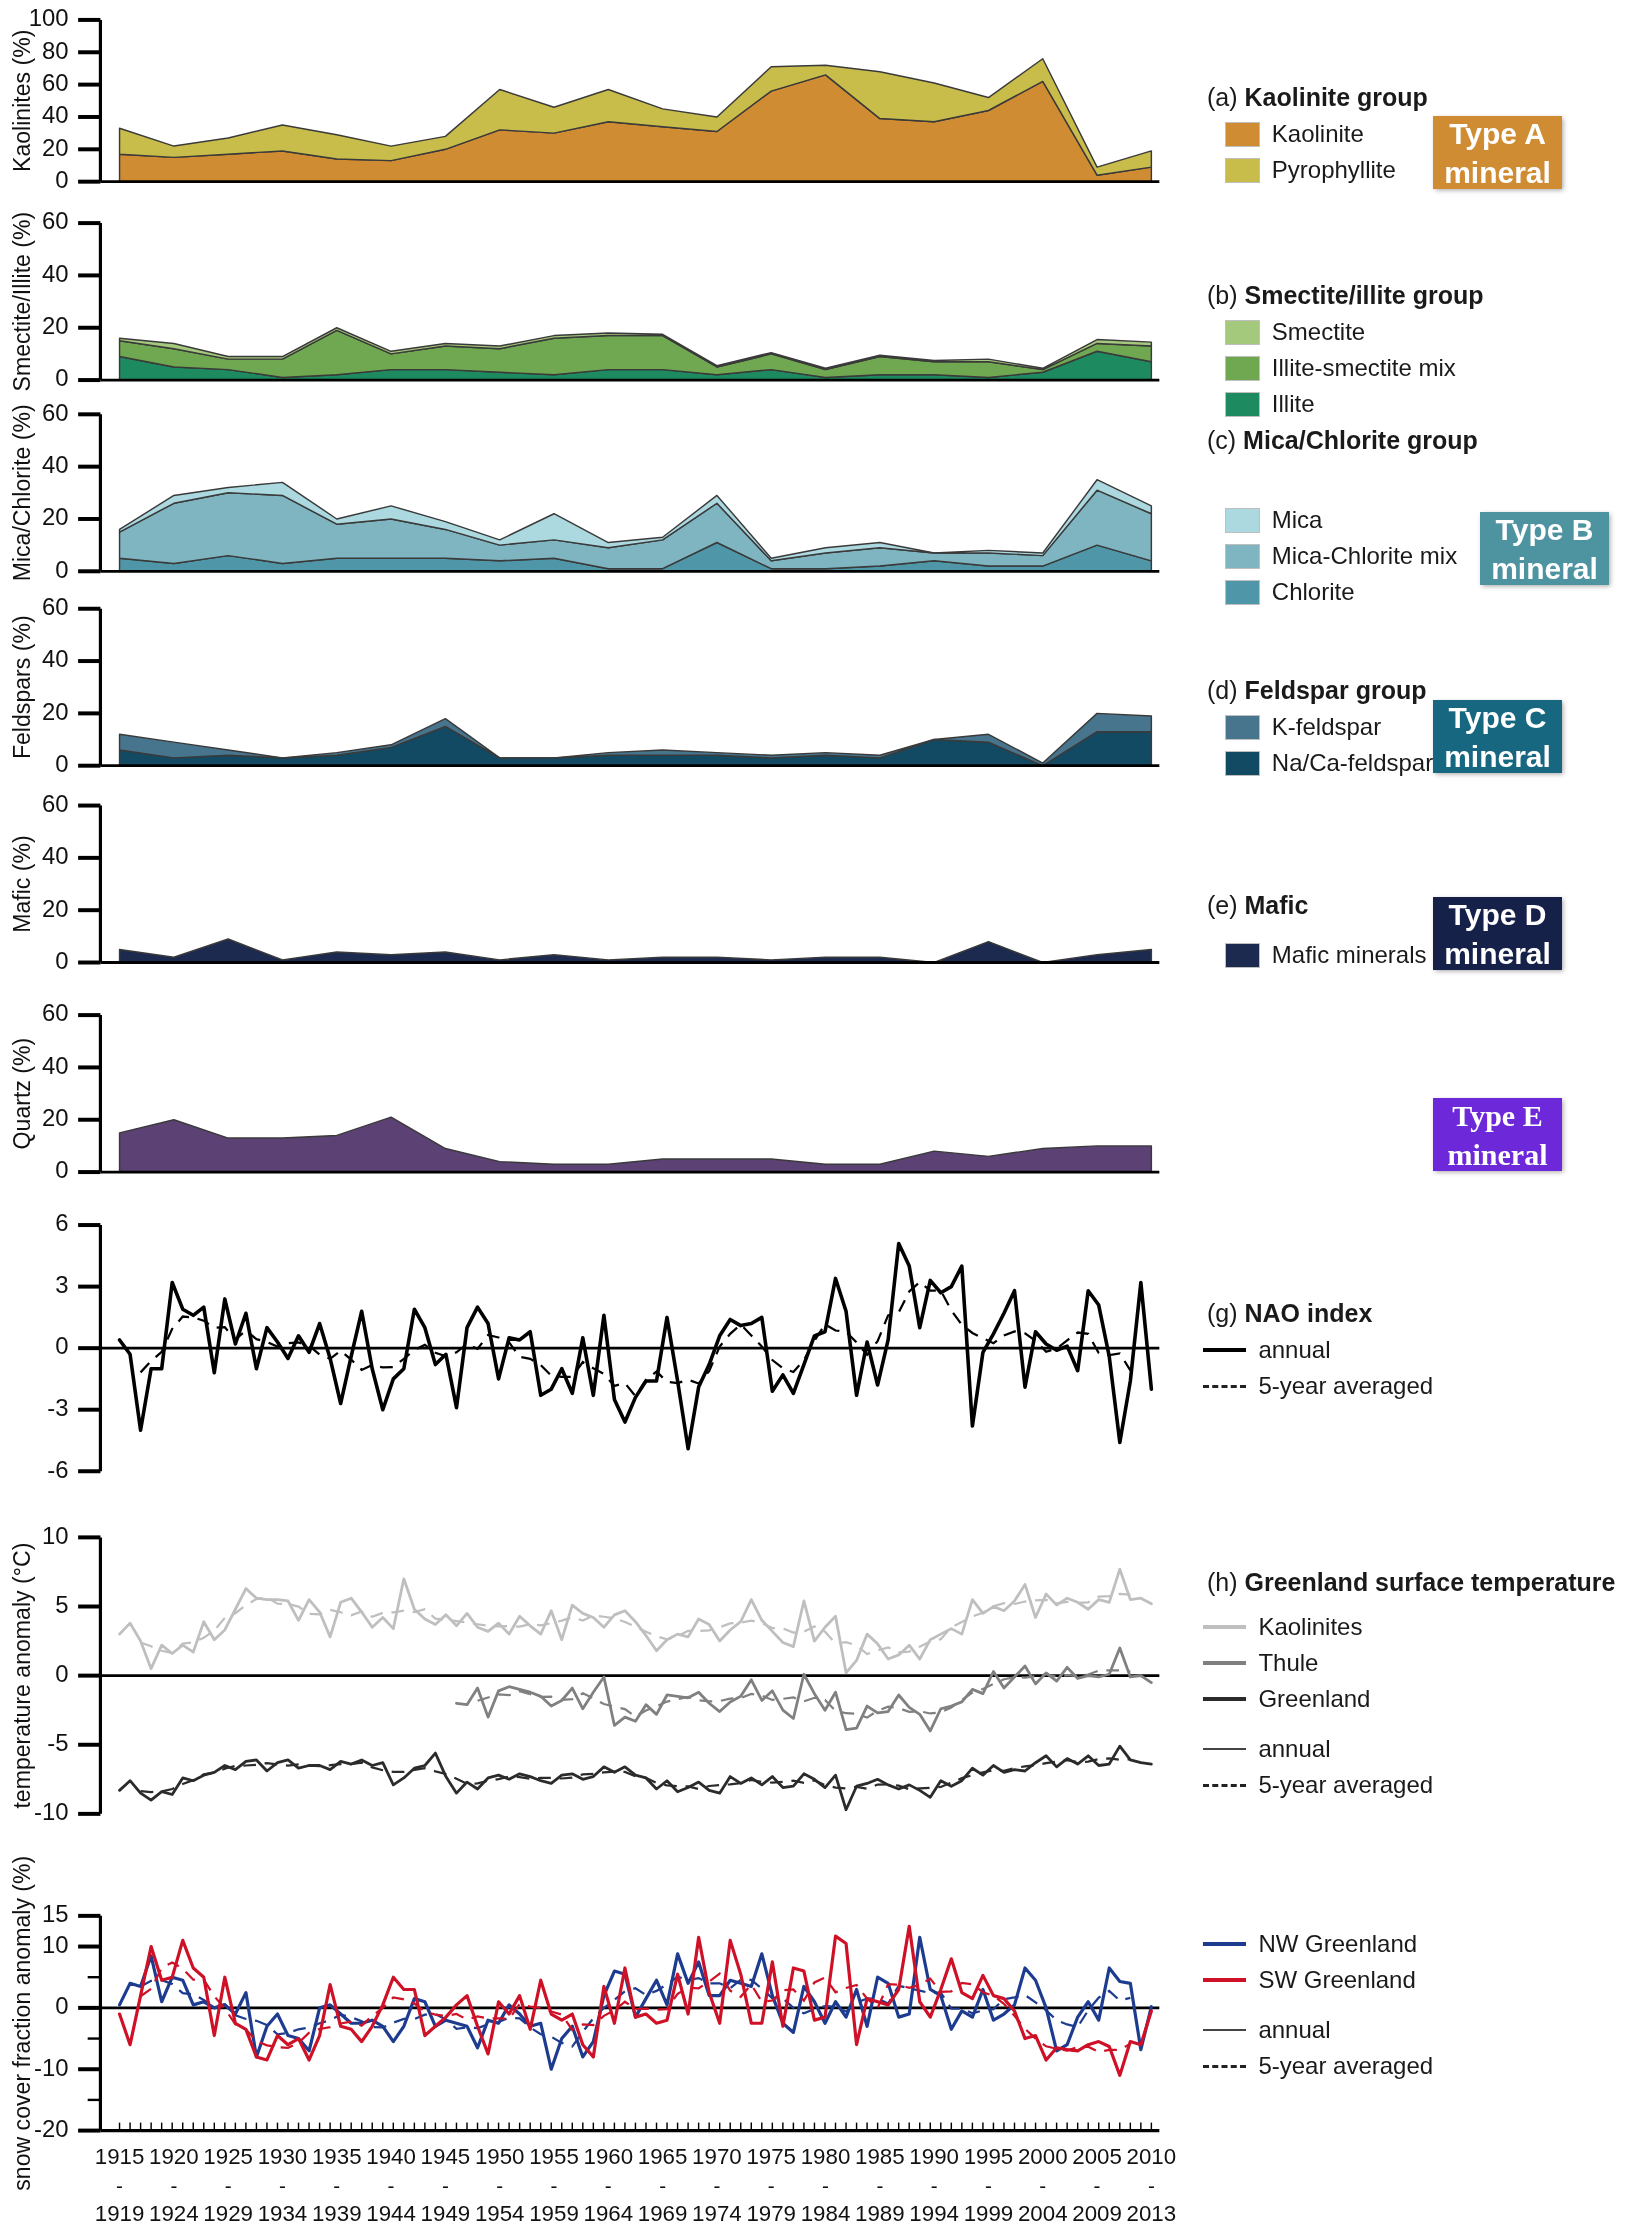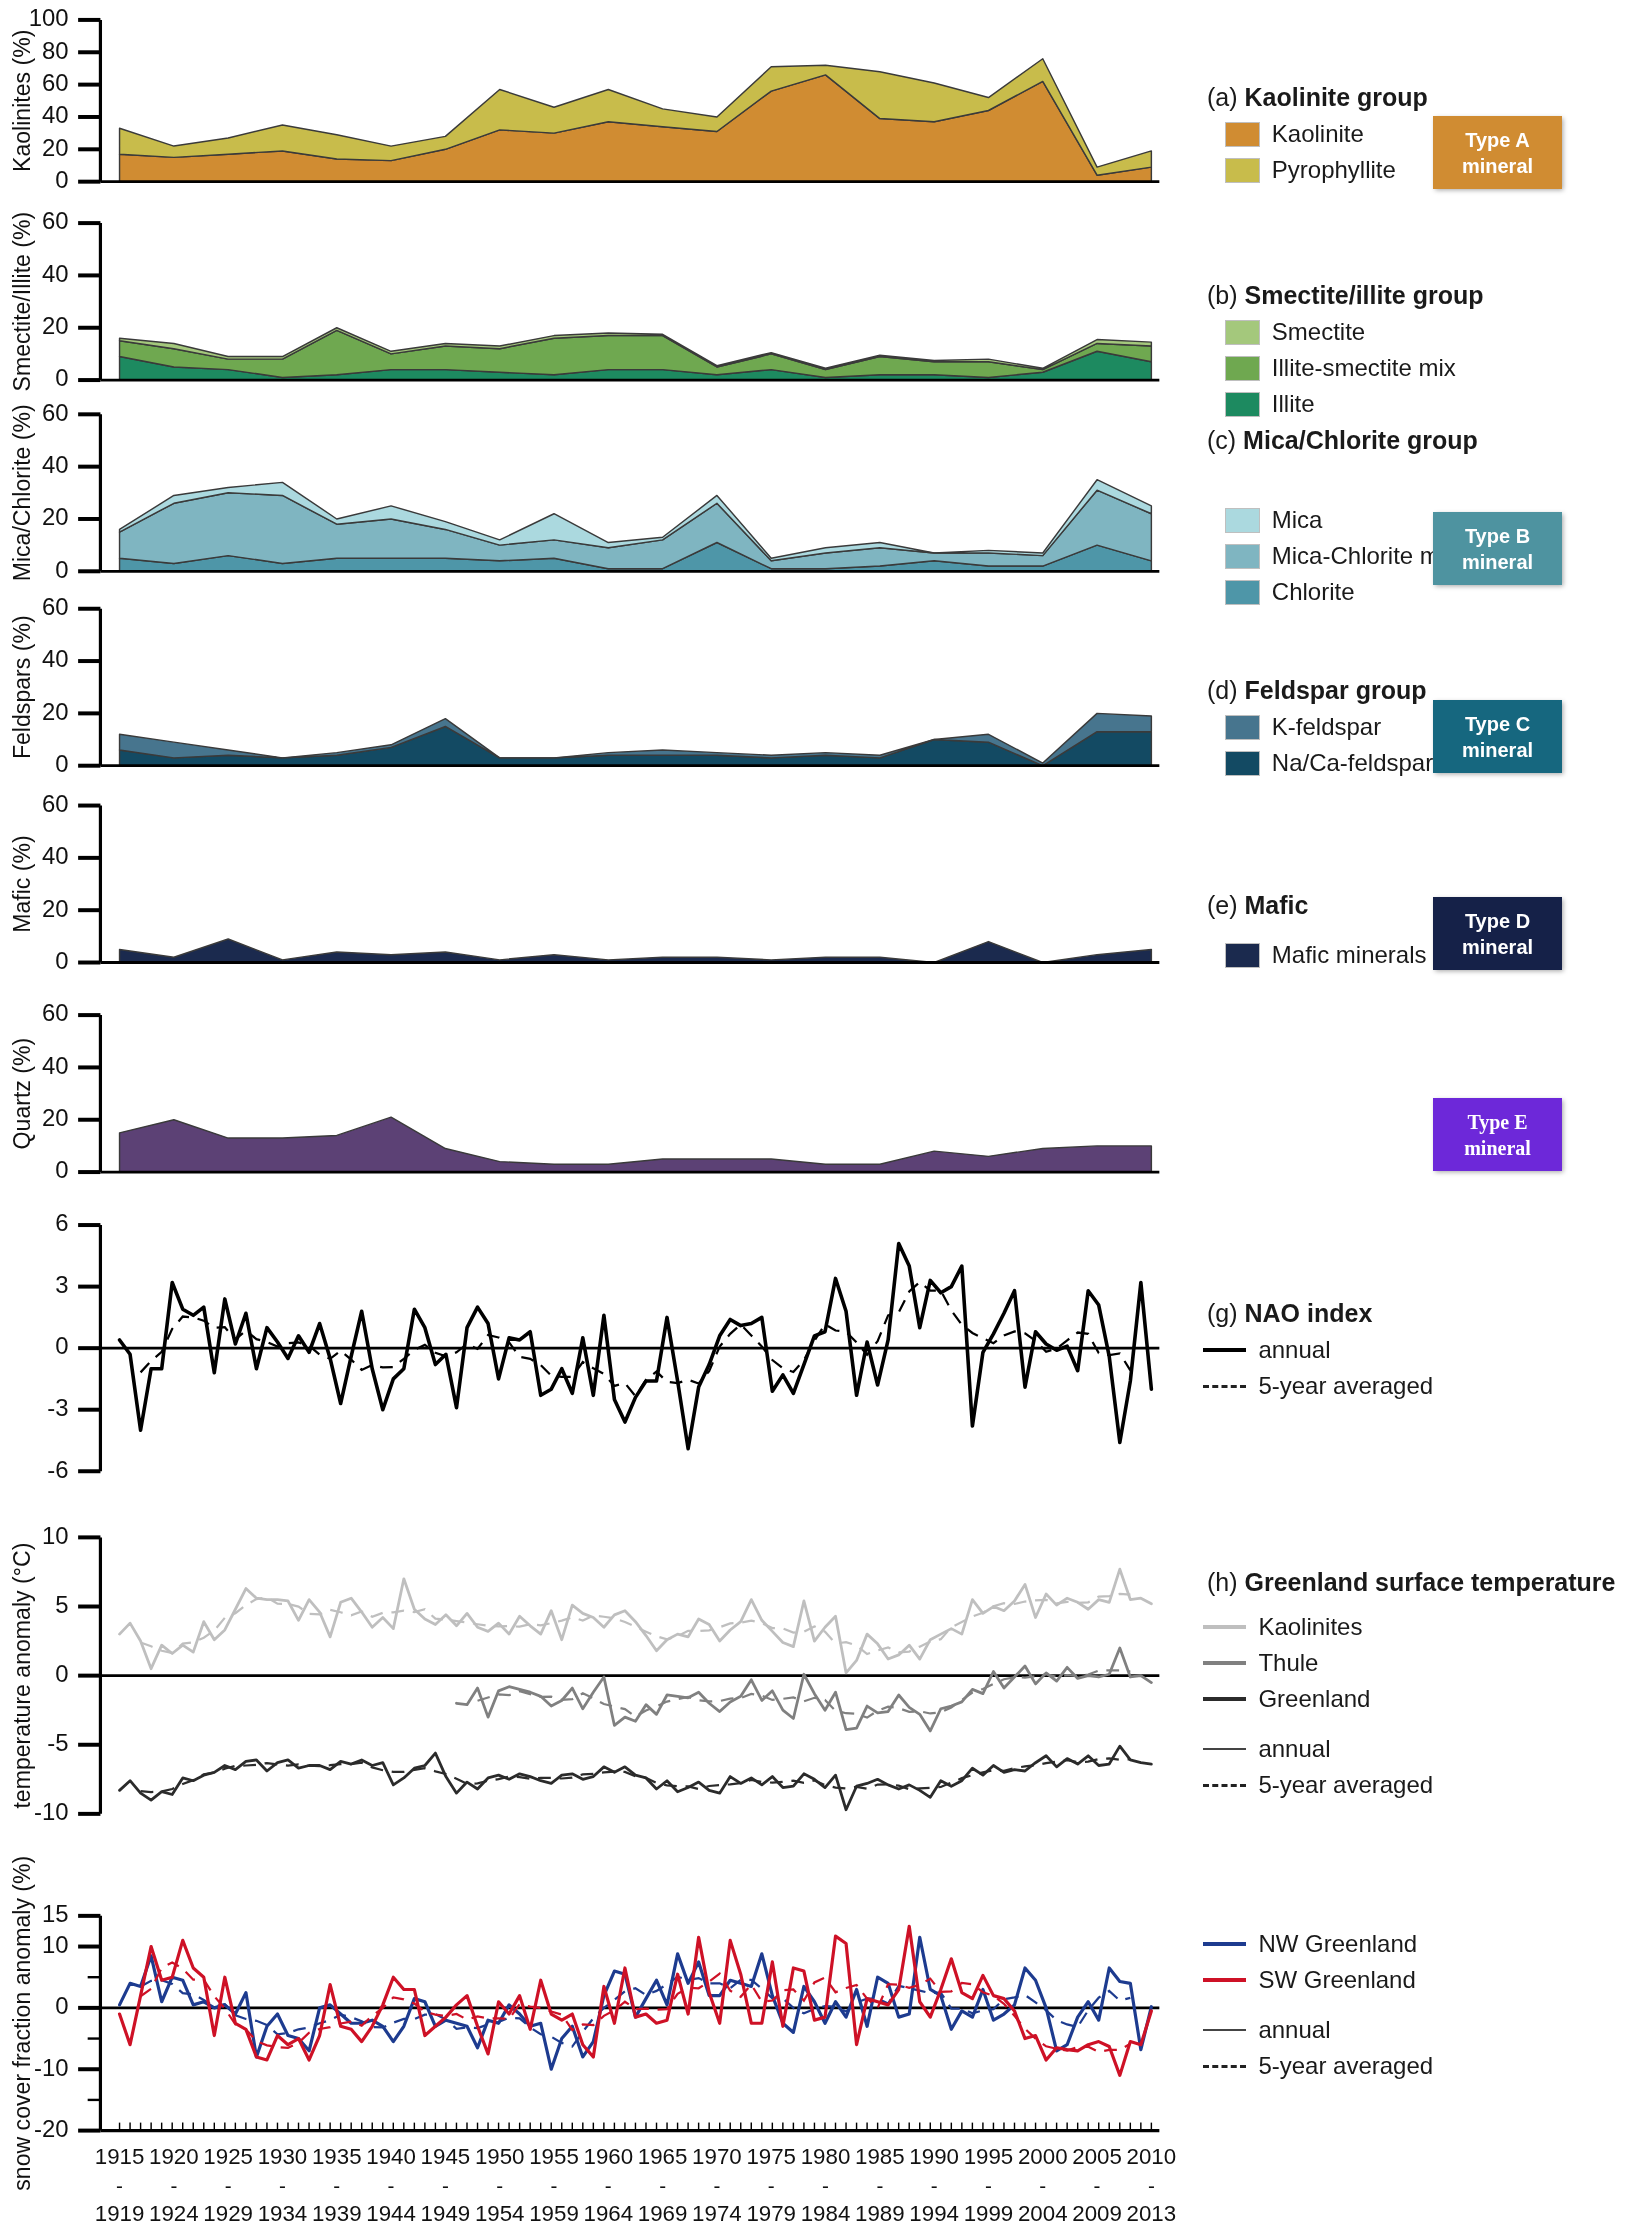--- a/index.html
+++ b/index.html
@@ -10,21 +10,21 @@
   .lg-h{font-size:25px;margin-left:14px;}
   .lg-h b{font-weight:bold;}
   .lg-row{display:flex;align-items:center;gap:12.8px;margin-left:33px;margin-top:8px;}
   .sw{width:33px;height:23px;flex:0 0 auto;outline:0.8px solid rgba(0,0,0,.25);}
   .ln{width:43px;height:0;flex:0 0 auto;border-top:4px solid #000;}
   .ln.mid{border-top-width:4.8px;}
   .ln.thin{border-top:2.4px solid #444;}
   .ln.dashed{border-top:3.2px dashed #222;}
   .lg-lab{font-size:24px;white-space:nowrap;}
   .typebox{position:absolute;left:1433px;width:129px;height:73px;display:flex;flex-direction:column;
-           align-items:center;justify-content:center;color:#fff;font-weight:bold;font-size:20px;
+           align-items:center;justify-content:center;color:#fff;font-weight:bold;font-size:30px;
            line-height:1.3;box-shadow:2.4px 2.4px 4.8px rgba(0,0,0,.35);}
   .gap{height:14.3px;}
 </style>
 </head>
 <body>
 
 <div id="canvas">
   <svg id="chart-svg" width="1647" height="2227" viewBox="0 0 2067 2795">
       <g>
         <path d="M150,193.49 L218.1578947368421,197.55 L286.3157894736842,193.49 L354.47368421052636,189.43 L422.63157894736844,199.58 L490.7894736842105,201.61 L558.9473684210527,187.4 L627.1052631578948,163.04000000000002 L695.2631578947369,167.10000000000002 L763.421052631579,152.89 L831.578947368421,158.98000000000002 L899.7368421052631,165.07 L967.8947368421053,114.32000000000001 L1036.0526315789475,94.02000000000001 L1104.2105263157896,148.83 L1172.3684210526317,152.89 L1240.5263157894738,138.68 L1308.6842105263158,102.14000000000001 L1376.842105263158,219.88 L1445,209.73 L1445,228 L1376.842105263158,228 L1308.6842105263158,228 L1240.5263157894738,228 L1172.3684210526317,228 L1104.2105263157896,228 L1036.0526315789475,228 L967.8947368421053,228 L899.7368421052631,228 L831.578947368421,228 L763.421052631579,228 L695.2631578947369,228 L627.1052631578948,228 L558.9473684210527,228 L490.7894736842105,228 L422.63157894736844,228 L354.47368421052636,228 L286.3157894736842,228 L218.1578947368421,228 L150,228 Z" fill="#D08C32" stroke="#3a3a3a" stroke-width="1.8" stroke-linejoin="round"></path>
@@ -383,21 +383,21 @@
       </div>
     <div class="lg-row">
         <span class="sw" style="background: rgb(127, 181, 193);"></span>
         <span class="lg-lab">Mica-Chlorite  mix</span>
       </div>
     <div class="lg-row">
         <span class="sw" style="background: rgb(78, 150, 168);"></span>
         <span class="lg-lab">Chlorite</span>
       </div>
   </div>
-  <div class="typebox" style="top: 512px; background: rgb(78, 147, 160);">
+  <div class="typebox" style="top: 512px; background: rgb(78, 147, 160); margin-left: 47px;">
     <span>Type B</span>
       <span>mineral</span>
   </div>
 
   <div class="lg" style="top:676px">
     <div class="lg-h"><span>(d)</span> <b>Feldspar group</b></div>
     <div class="lg-row">
         <span class="sw" style="background: rgb(71, 117, 142);"></span>
         <span class="lg-lab">K-feldspar</span>
       </div>

